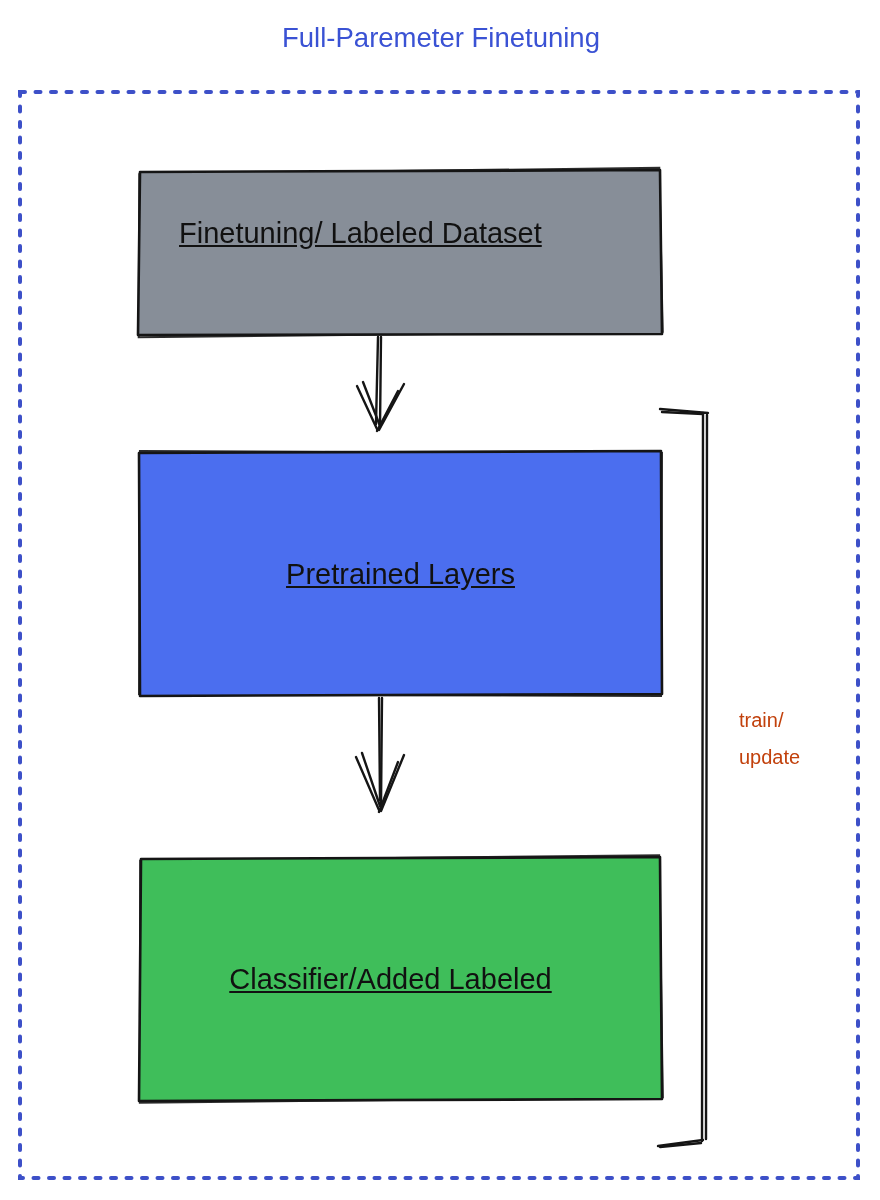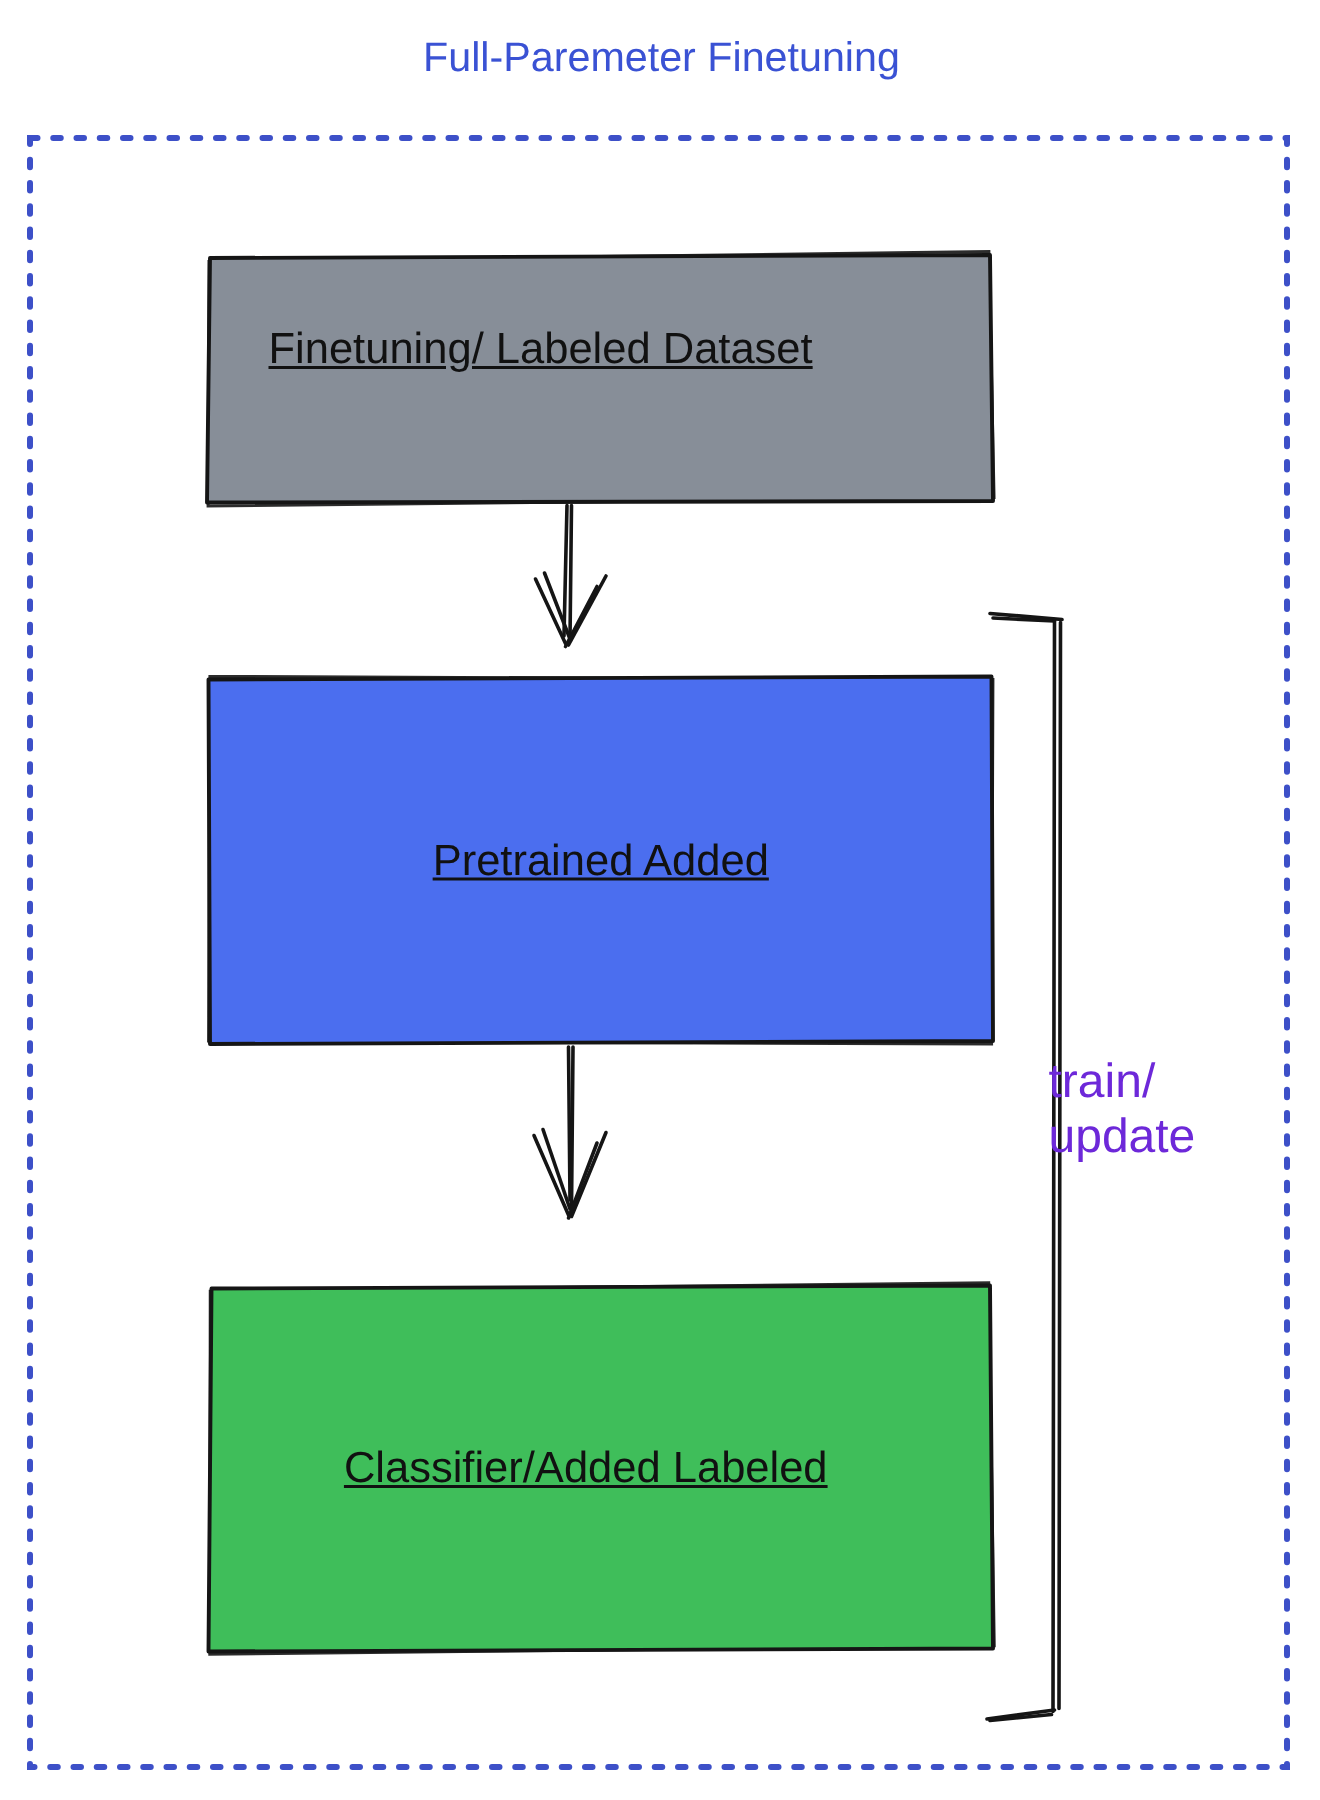--- a/index.html
+++ b/index.html
@@ -30,24 +30,24 @@
     font-size: 29px;
     line-height: 38px;
     white-space: nowrap;
     text-decoration: underline;
   }
   .box-label.centered {
     text-align: center;
   }
   .loop-label {
     position: absolute;
-    left: 699px;
+    left: 739px;
     top: 702px;
-    color: #6d28d9;
-    font-size: 32px;
+    color: #c2410c;
+    font-size: 20px;
     line-height: 37px;
     white-space: pre-line;
   }
   .sketch-echo {
     fill: none;
     stroke: #151515;
     stroke-width: 2;
     opacity: 0.9;
   }
   .sketch-main {
@@ -111,20 +111,20 @@
       <path class="sketch-line" d="M 662,412 L 703,414"></path>
       <path class="sketch-line" d="M 703,413 L 702,1141"></path>
       <path class="sketch-line" d="M 707,415 L 706,1139"></path>
       <path class="sketch-line" d="M 658,1146 L 703,1140"></path>
       <path class="sketch-line" d="M 660,1147 L 701,1143"></path>
     </g>
   </svg>
 
   <div class="box-label" style="left:179px; top:214px;">Finetuning/ Labeled Dataset</div>
 
-  <div class="box-label centered" style="left:139px; top:555px; width:523px;">Pretrained Added</div>
+  <div class="box-label centered" style="left:139px; top:555px; width:523px;">Pretrained Layers</div>
 
   <div class="box-label centered" style="left:130px; top:960px; width:521px;">Classifier/Added Labeled</div>
 
   <div class="loop-label">train/
 update</div>
 
 </div>
 
 </body></html>

